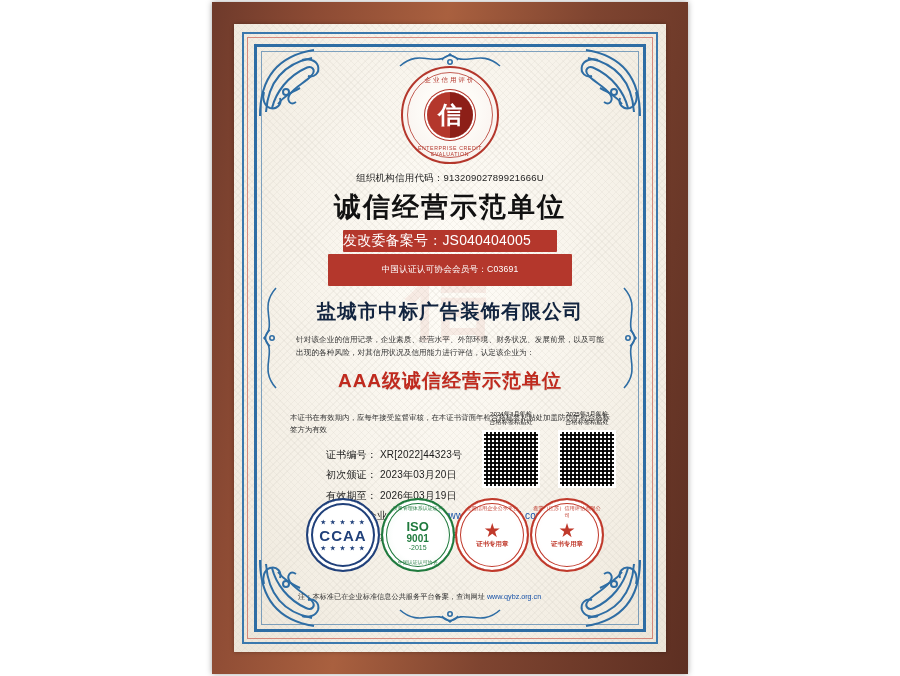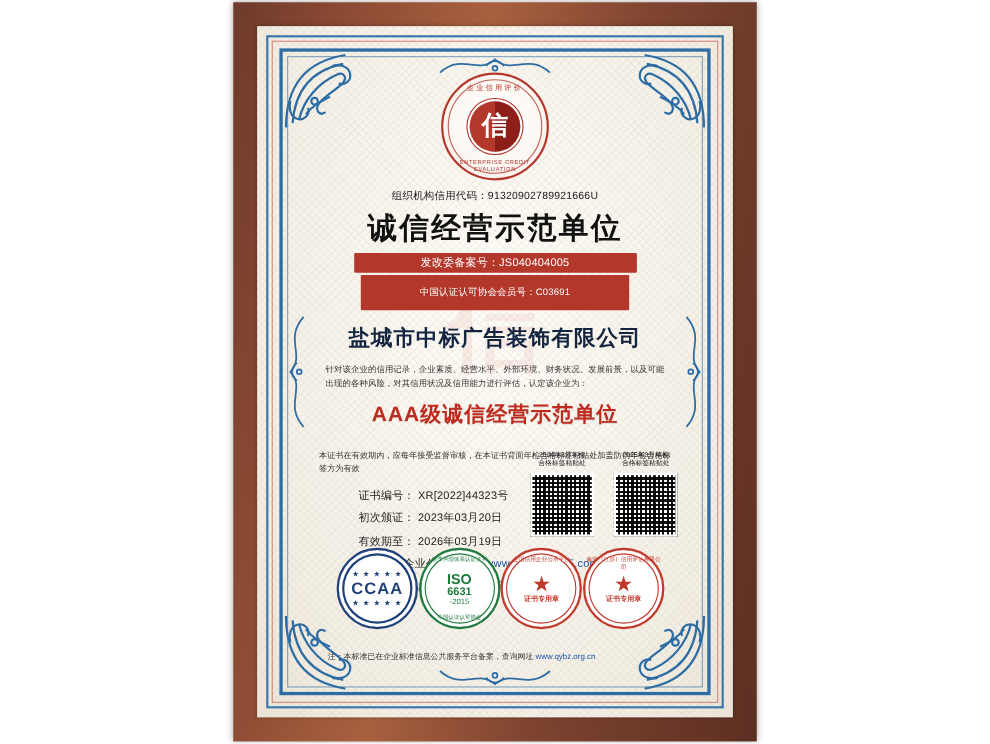--- a/index.html
+++ b/index.html
@@ -72,22 +72,22 @@
   .emblem .arc-bot{bottom:7px;font-size:5.2px;letter-spacing:.6px;}
 
   .reg-code{margin-top:8px;text-align:center;font-size:9.5px;color:#222;letter-spacing:.2px;}
 
   .main-title{
     margin-top:4px;text-align:center;font-size:27px;font-weight:bold;color:#111;
     letter-spacing:2px;font-family:"DejaVu Sans","Liberation Sans",sans-serif;
   }
 
   .red-bar{
-    margin:5px auto 0;width:257px;background:#b4372c;color:#fff;
-    font-size:10px;text-align:center;padding:2px 0;border-radius:1px;letter-spacing:.2px;
+    margin:5px auto 0;width:214px;background:#b4372c;color:#fff;
+    font-size:14px;padding:2px 0;border-radius:1px;letter-spacing:.2px;
   }
   .red-bar2{
     margin:2px auto 0;width:244px;background:#b4372c;color:#fff;
     font-size:8.6px;text-align:center;padding:10px 0;border-radius:1px;letter-spacing:.2px;
   }
 
   .company{
     margin-top:12px;text-align:center;font-size:19.5px;font-weight:bold;color:#12243f;
     letter-spacing:1px;
   }
@@ -345,21 +345,21 @@
               </div>
             </div>
 
             <div class="seal seal-iso">
               <div class="ring-txt">
                 <span class="rt-top">质量管理体系认证证书</span>
                 <span class="rt-bot">中国认证认可协会</span>
               </div>
               <div class="txt">
                 <div class="t1">ISO</div>
-                <div class="t2">6631</div>
+                <div class="t2">9001</div>
                 <div class="t3">-2015</div>
               </div>
             </div>
 
             <div class="seal seal-red">
               <div class="ring-top">全国信用企业公示平台</div>
               <div class="txt">
                 <div class="star">★</div>
                 <div class="l2">证书专用章</div>
               </div>

